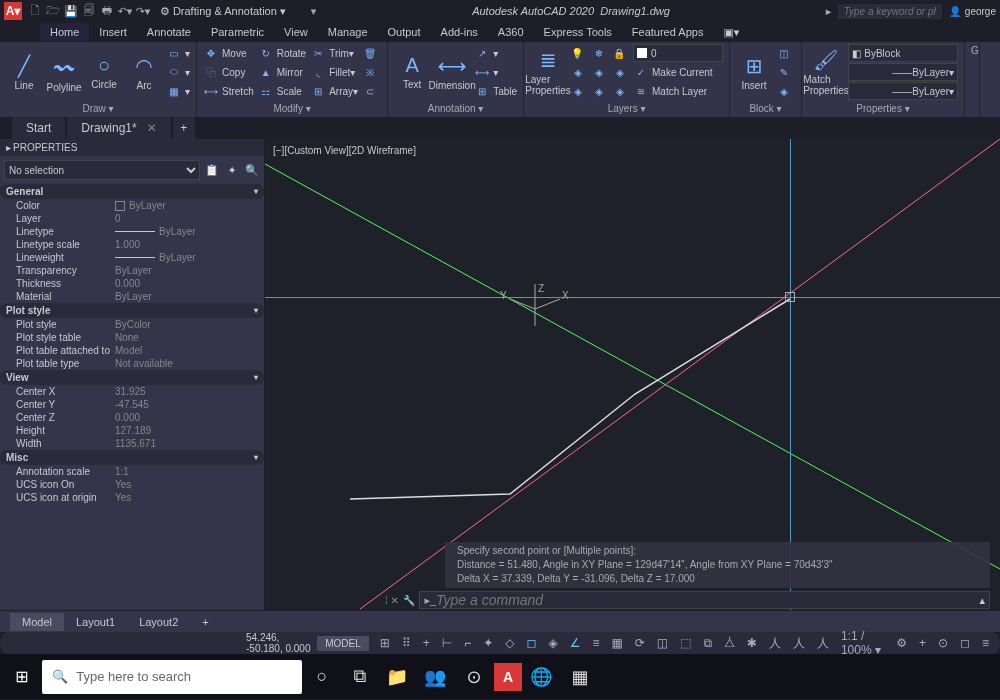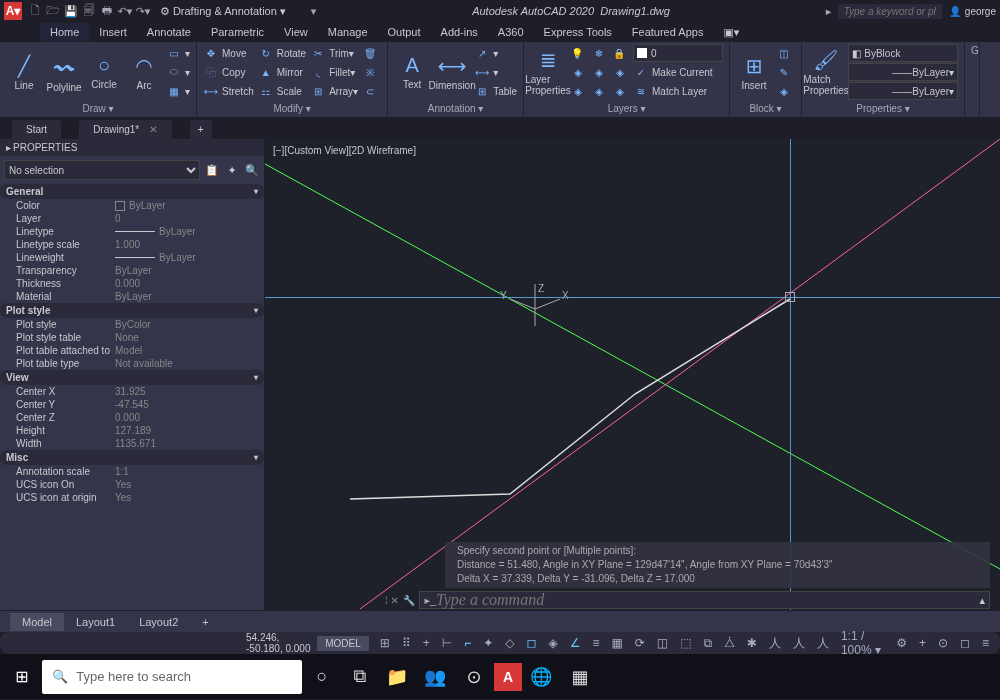--- a/index.html
+++ b/index.html
@@ -26,21 +26,21 @@
 .big-btn{display:flex;flex-direction:column;align-items:center;justify-content:center;width:36px;height:56px;cursor:pointer;}
 .big-btn .ic{font-size:20px;color:#7cb8ff;}
 .big-btn .lbl{font-size:10px;margin-top:2px;}
 .small-btn{display:flex;align-items:center;height:18px;cursor:pointer;font-size:10px;color:#c8c8d0;white-space:nowrap;}
 .small-btn .ic{width:16px;display:inline-block;color:#7cb8ff;margin-right:3px;text-align:center;}
 .col{display:flex;flex-direction:column;gap:1px;}
 .layer-combo{background:#2a2a3a;border:1px solid #444;height:18px;width:90px;display:flex;align-items:center;padding:0 3px;font-size:10px;}
 .layer-combo .sw{width:10px;height:10px;background:#fff;margin-right:4px;}
 
 .doc-tabs{height:22px;background:#1e1e28;display:flex;align-items:flex-end;padding-left:12px;}
-.doc-tab{padding:4px 14px;background:#2a2a3a;margin-right:18px;font-size:10px;cursor:pointer;border-radius:3px 3px 0 0;position:relative;}
+.doc-tab{padding:4px 14px;background:#2a2a3a;margin-right:2px;font-size:12px;cursor:pointer;border-radius:3px 3px 0 0;position:relative;}
 .doc-tab .close{margin-left:10px;color:#888;}
 .doc-tab.new{width:22px;text-align:center;padding:4px 0;}
 
 .main{display:flex;height:471px;}
 
 .props{width:265px;background:#34344a;display:flex;flex-direction:column;border-right:1px solid #1e1e28;}
 .props-head{background:#2a2a3a;padding:3px 6px;font-size:10px;display:flex;align-items:center;}
 .props-head::before{content:"▸ ";margin-right:2px;}
 .props-sel{display:flex;align-items:center;padding:4px;gap:4px;}
 .props-sel select{flex:1;background:#2a2a3a;border:1px solid #444;color:#c8c8d0;font-size:10px;height:20px;}
@@ -58,21 +58,21 @@
 .ucs{position:absolute;top:145px;left:235px;}
 .ucs-line{stroke:#aaa;stroke-width:1;fill:none;}
 .ucs text{fill:#aaa;font-size:10px;}
 .crosshair-v{position:absolute;left:525px;top:0;width:1px;height:100%;background:#5599cc;}
 .crosshair-h{position:absolute;left:0;top:158px;width:100%;height:1px;background:#5599cc;}
 .pickbox{position:absolute;left:520px;top:153px;width:10px;height:10px;border:1px solid #aaa;}
 .cmd-output{position:absolute;bottom:22px;left:180px;right:10px;background:rgba(50,50,65,0.9);padding:2px 12px;font-family:Consolas,monospace;font-size:10px;color:#aaa;line-height:14px;}
 .cmd-line{position:absolute;bottom:0;left:120px;right:10px;height:20px;display:flex;align-items:center;gap:4px;}
 .cmd-line .handle{color:#888;font-size:10px;}
 .cmd-input{flex:1;background:#2a2a3a;border:1px solid #444;height:18px;display:flex;align-items:center;padding:0 4px;}
-.cmd-input input{background:none;border:none;color:#888;font-family:Liberation Serif, serif;font-size:16px;font-style:italic;flex:1;outline:none;}
+.cmd-input input{background:none;border:none;color:#888;font-family:Liberation Sans, sans-serif;font-size:14px;font-style:italic;flex:1;outline:none;}
 
 .layout-tabs{height:22px;background:#34344a;display:flex;align-items:center;padding-left:10px;border-top:1px solid #1e1e28;}
 .layout-tab{padding:3px 12px;font-size:11px;cursor:pointer;}
 .layout-tab.active{background:#4a4a60;}
 
 .statusbar{height:22px;background:#2a2a3a;display:flex;align-items:center;padding:0 6px;font-size:10px;color:#c8c8d0;justify-content:flex-end;gap:2px;border-radius:9px;}
 .status-coords{margin-right:auto;margin-left:240px;}
 .status-btn{padding:2px 5px;cursor:pointer;color:#a8a8c0;font-size:12px;}
 .status-btn.on{color:#6cf;}
 .status-model{background:#4a4a60;padding:2px 8px;margin:0 4px;}

